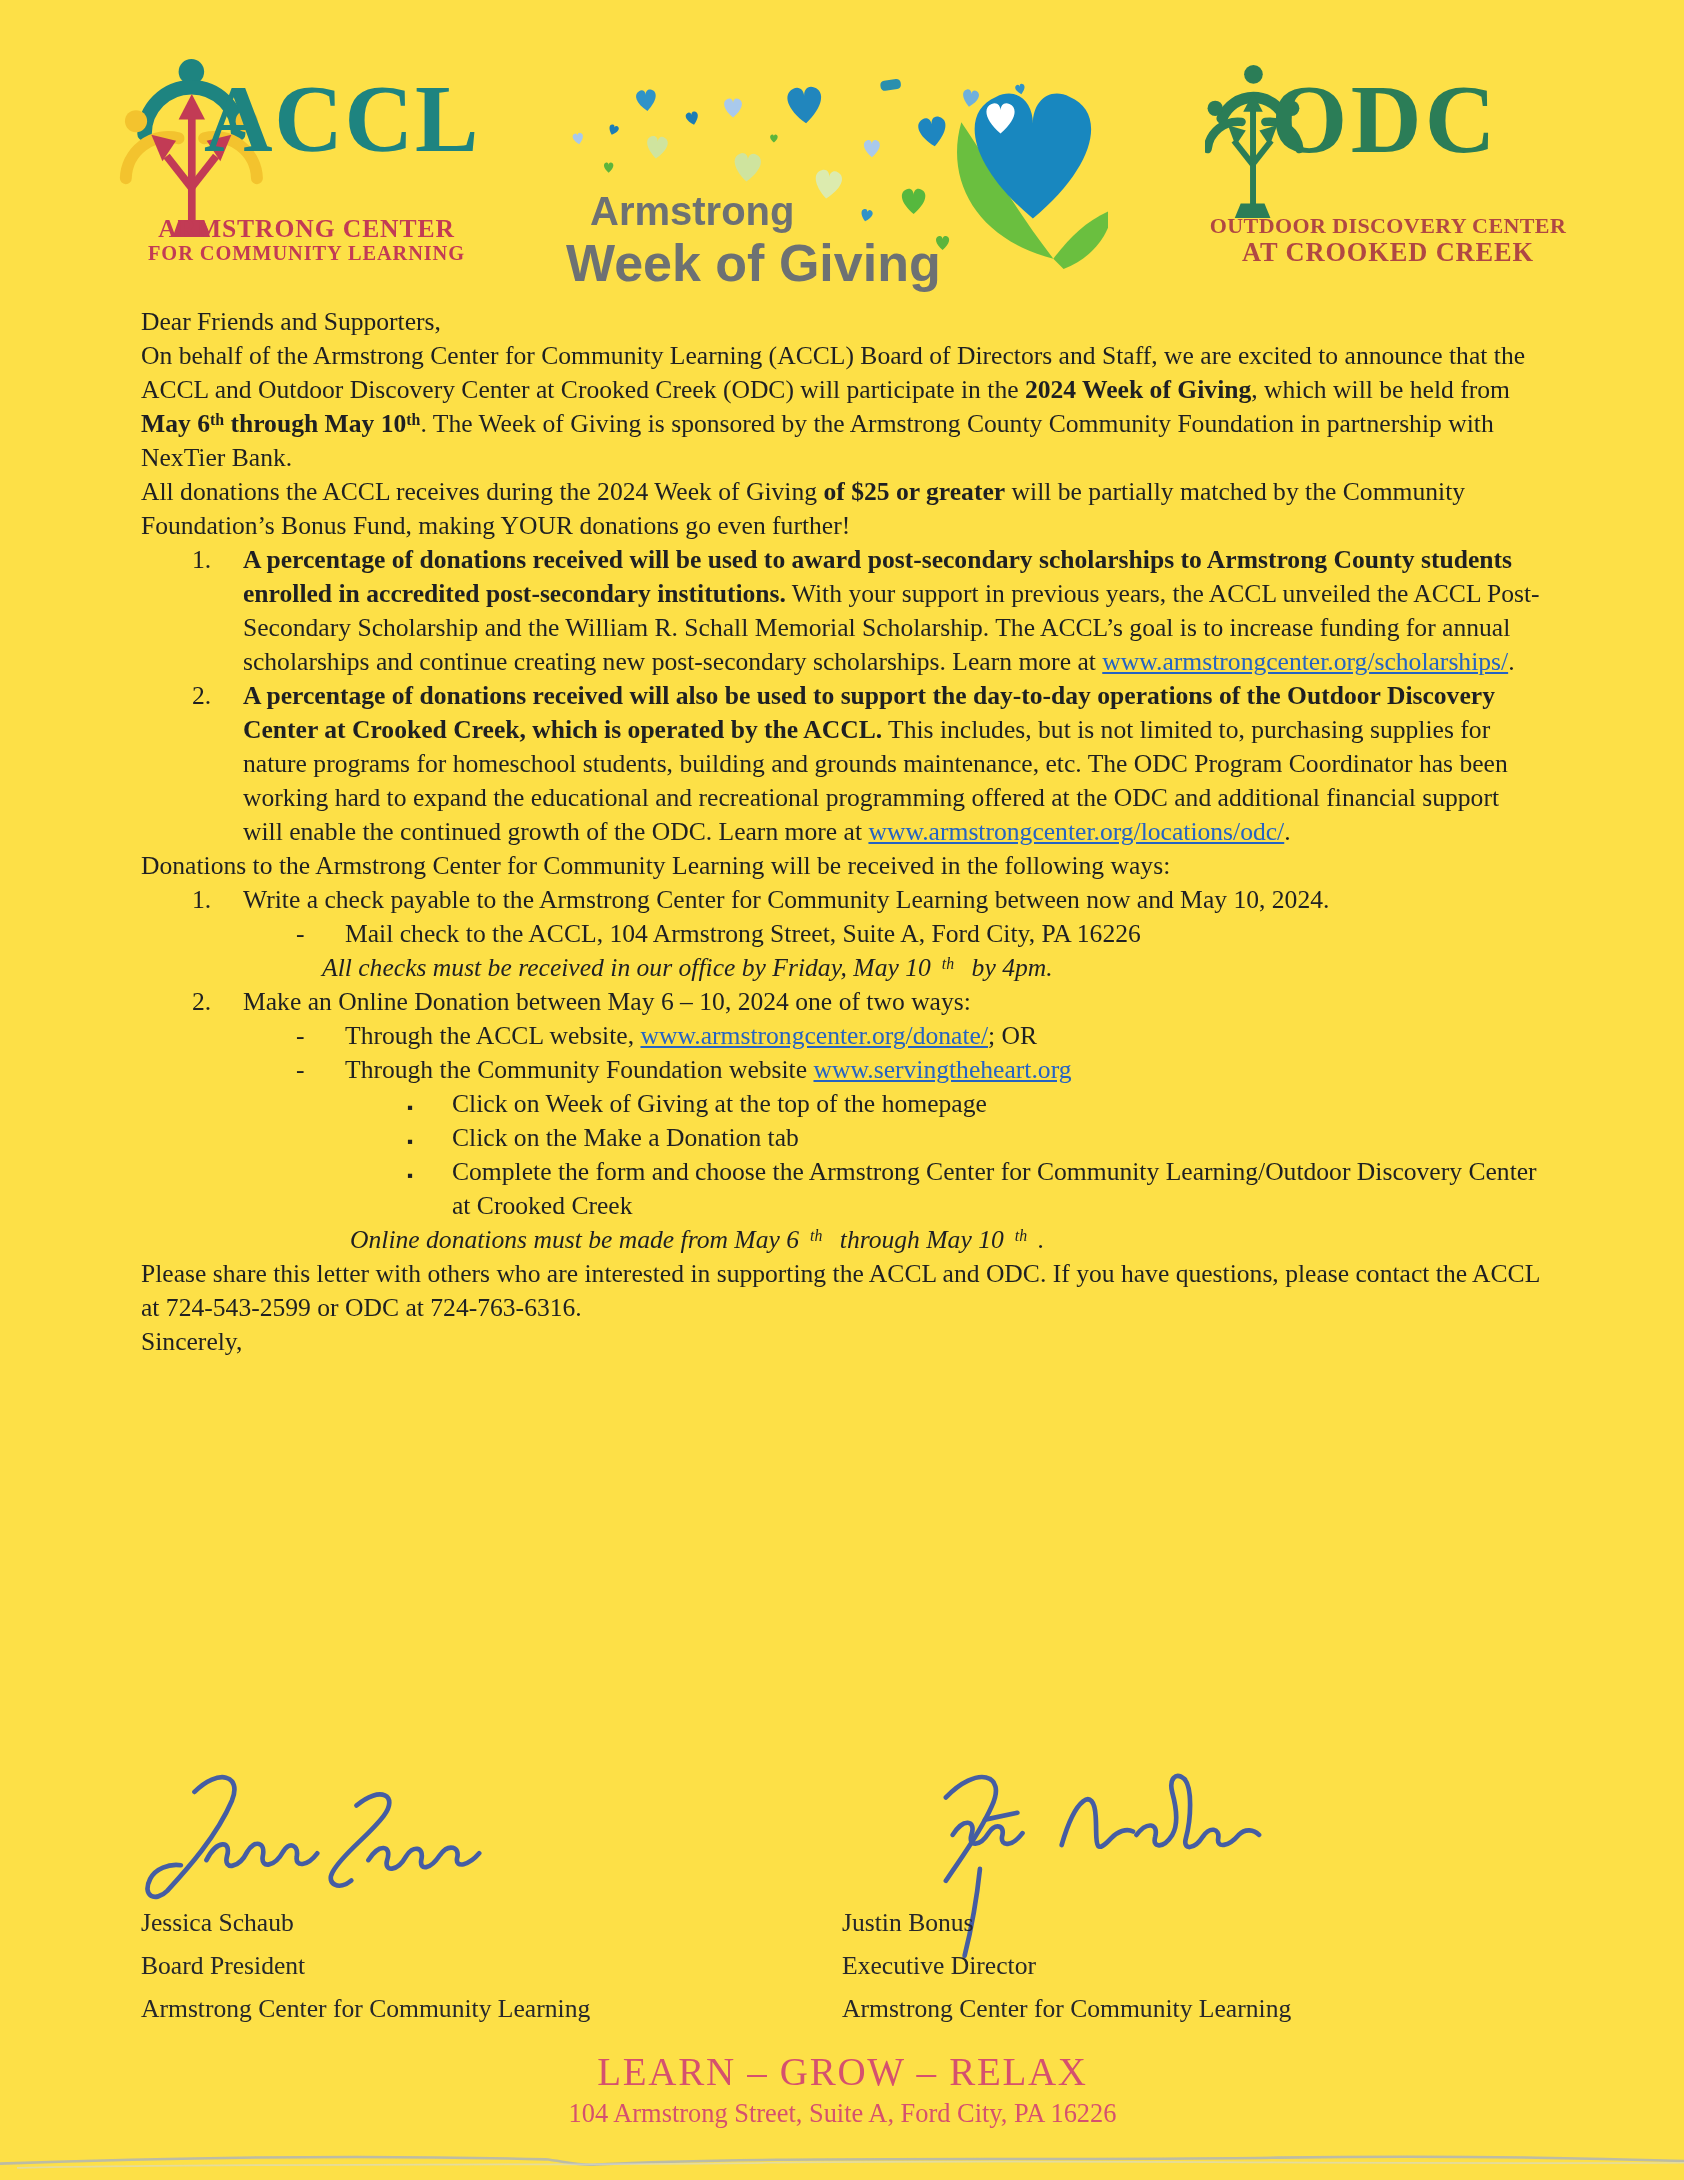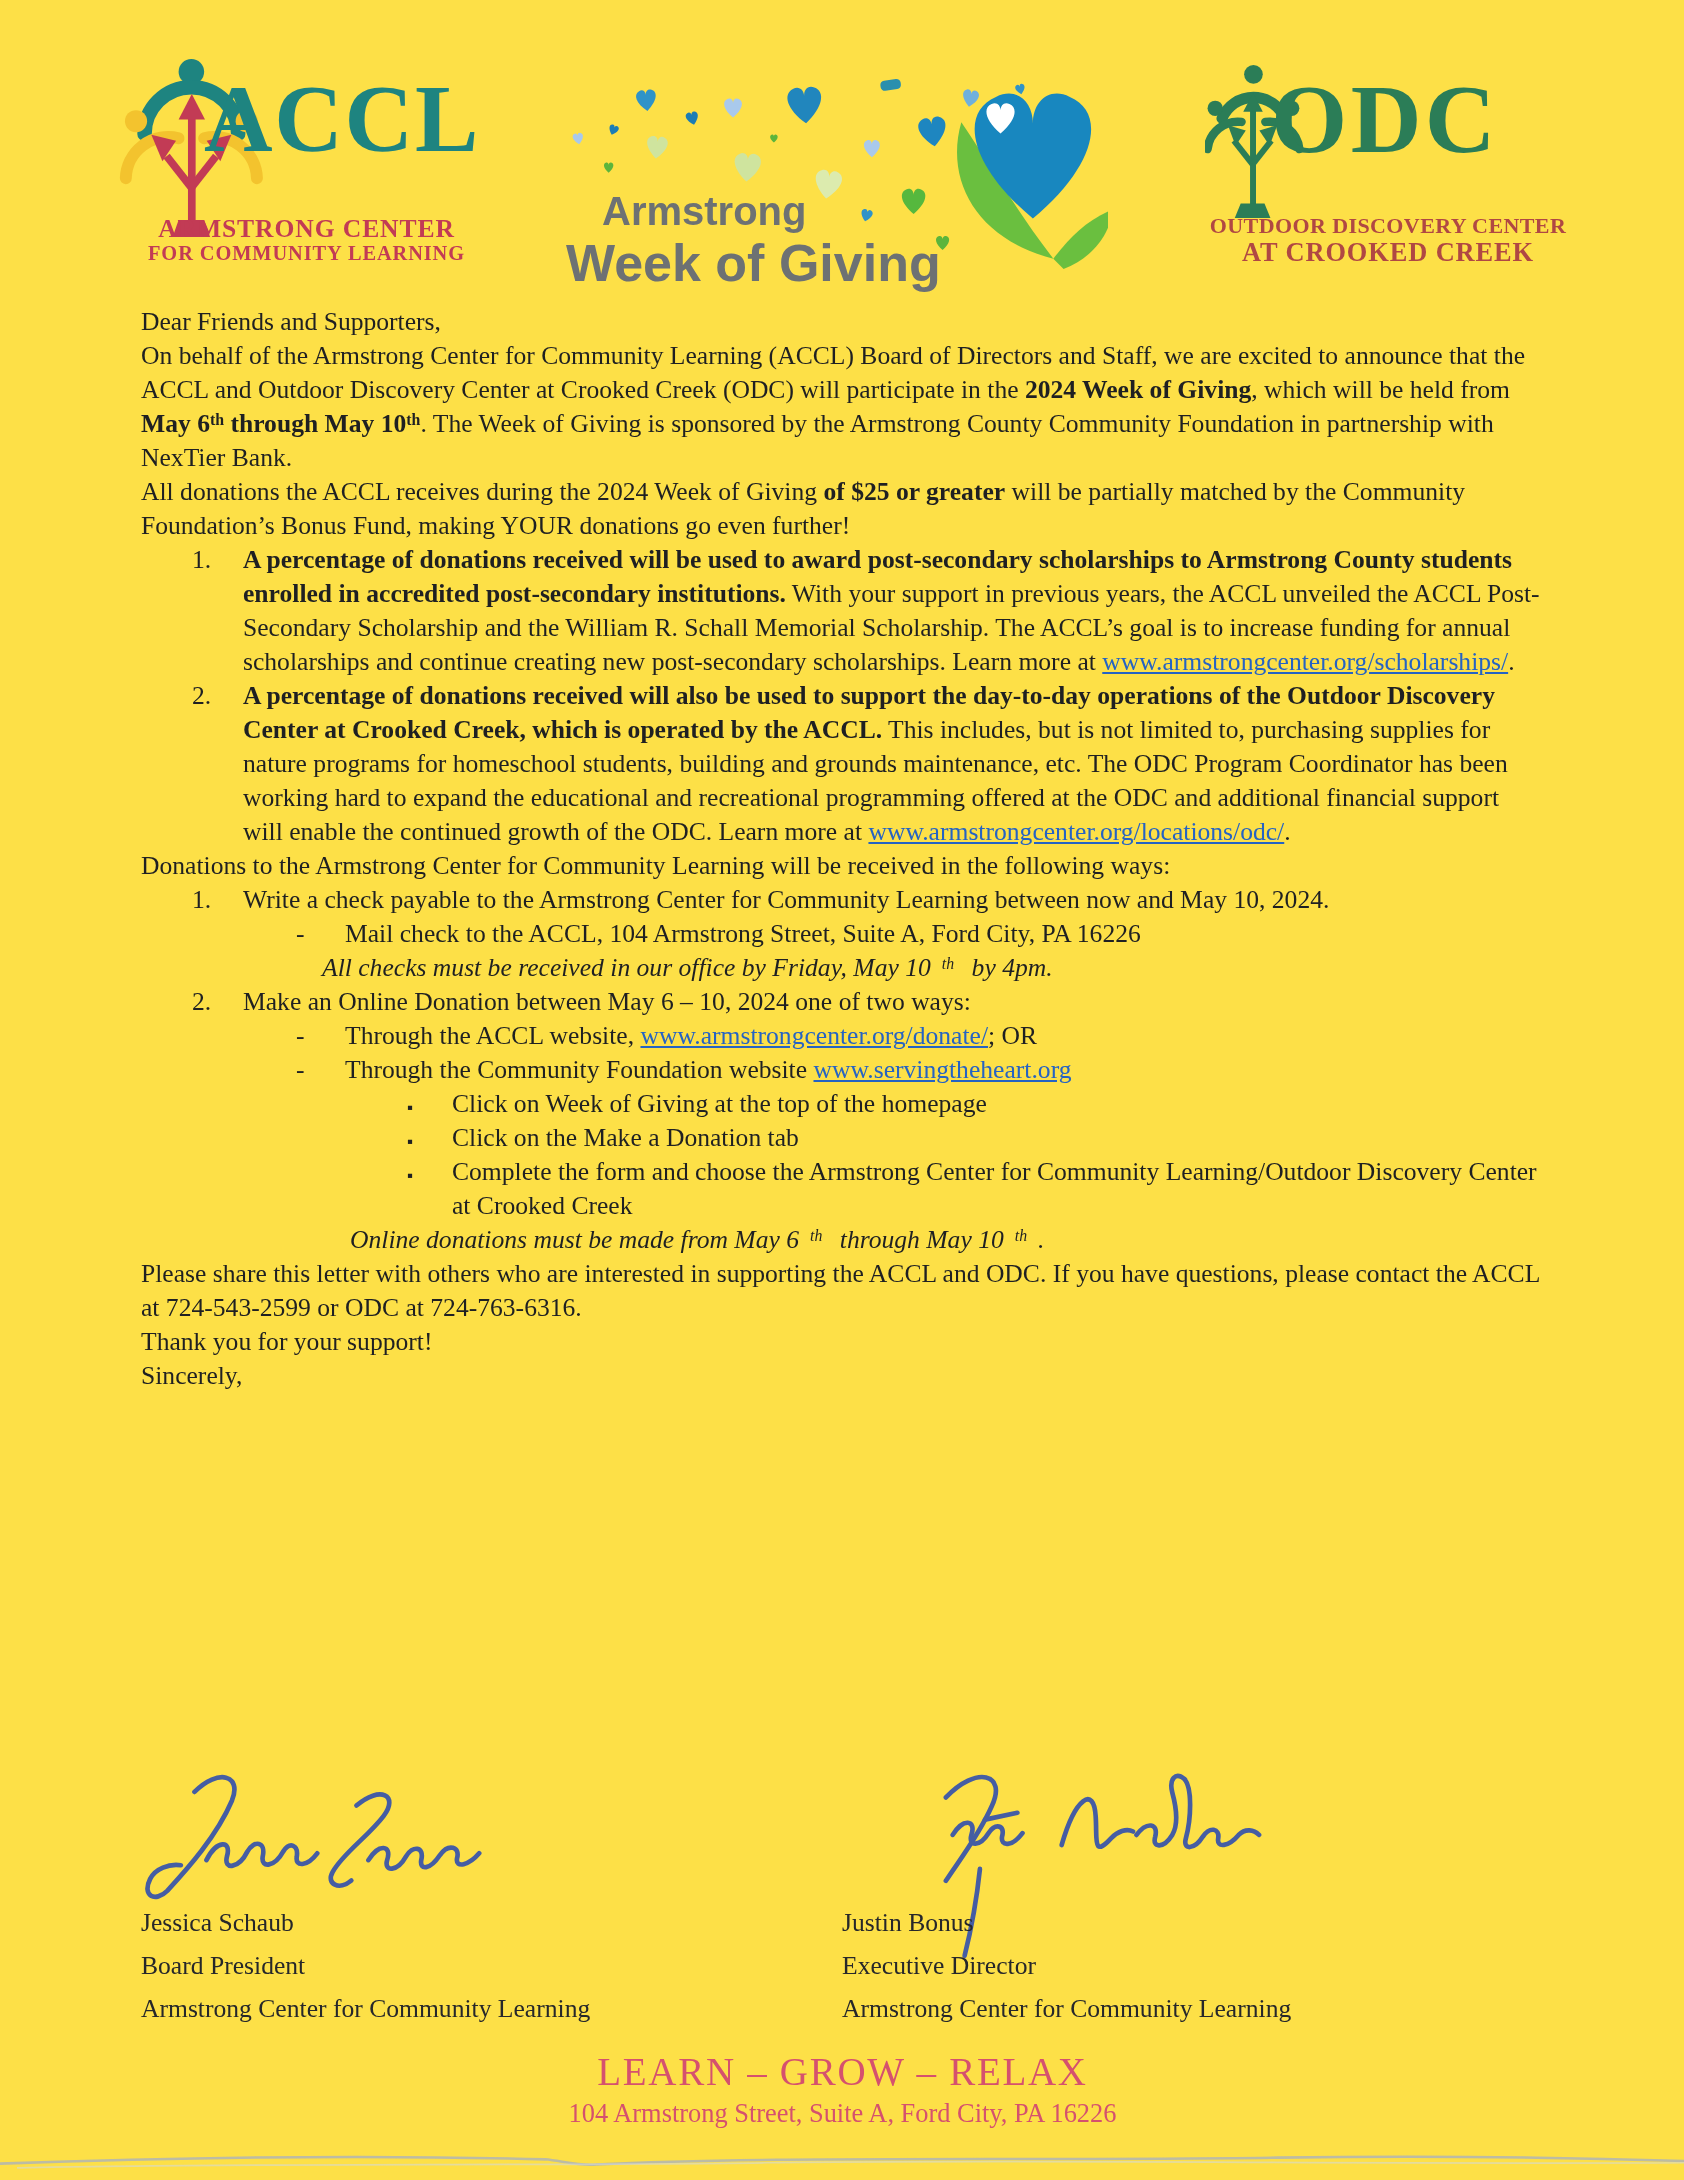--- a/index.html
+++ b/index.html
@@ -11,21 +11,21 @@
   .logo{position:absolute;}
   .accl-logo{left:119px;top:53px;width:375px;height:217px;}
   .accl-acronym{position:absolute;left:85px;top:19px;font-size:95px;line-height:95px;
                 font-weight:700;color:#1e8480;letter-spacing:1.7px;}
   .accl-cap1{position:absolute;left:0;right:0;top:161px;text-align:center;font-weight:700;
              color:#c23b55;font-size:25.6px;letter-spacing:0.9px;}
   .accl-cap2{position:absolute;left:0;right:0;top:189px;text-align:center;font-weight:700;
              color:#c23b55;font-size:20.4px;letter-spacing:0.9px;}
 
   .giving-logo{left:554px;top:44px;width:554px;height:268px;}
-  .giving-line1{position:absolute;left:48px;top:145px;font-family:"Liberation Sans",sans-serif;
+  .giving-line1{position:absolute;left:36px;top:145px;font-family:"Liberation Sans",sans-serif;
                 font-weight:700;font-size:40px;color:#6d7173;}
   .giving-line2{position:absolute;left:12px;top:189px;font-family:"Liberation Sans",sans-serif;
                 font-weight:700;font-size:52px;color:#6d7173;}
 
   .odc-logo{left:1205px;top:55px;width:366px;height:213px;}
   .odc-acronym{position:absolute;left:66px;top:15.3px;font-size:98px;line-height:98px;
                font-weight:700;color:#2b7d57;letter-spacing:3.4px;}
   .odc-cap1{position:absolute;left:0;right:0;top:158px;text-align:center;font-weight:700;
             color:#b04843;font-size:22px;letter-spacing:0.4px;}
   .odc-cap2{position:absolute;left:0;right:0;top:182px;text-align:center;font-weight:700;
@@ -197,21 +197,20 @@
       <div>Click on the Make a Donation tab</div>
     </div>
     <div class="li l3">
       <span class="marker">▪</span>
       <div>Complete the form and choose the Armstrong Center for Community Learning/Outdoor Discovery Center at Crooked Creek</div>
     </div>
     <div class="note-online"><span class="i">Online donations must be made from May 6</span><sup><span class="i">th</span></sup><span class="i"> through May 10</span><sup><span class="i">th</span></sup><span class="i">.</span></div>
 
     <p class="gap">Please share this letter with others who are interested in supporting the ACCL and ODC.  If you have questions, please contact the ACCL at 724-543-2599 or ODC at 724-763-6316.</p>
 
-    <p class="gap">Thank you for your support!</p>
 
     <p class="gap">Sincerely,</p>
   </main>
 
   <svg class="sig-svg sig-jessica" width="358" height="162" viewBox="0 0 420 190">
     <g stroke="#3c57a8" stroke-width="5.5" fill="none" stroke-linecap="round" stroke-linejoin="round" opacity="0.95">
       <path d="M78,48 C106,20 134,28 122,58 C104,100 70,138 46,164 C32,178 16,170 26,150 C32,138 48,132 62,134"></path>
       <path d="M92,128 C104,104 122,104 116,124 C112,140 130,138 140,118 C148,104 162,106 158,124 C156,138 172,136 182,118 C190,106 200,110 198,124 C196,136 210,136 222,120"></path>
       <path d="M268,64 C296,40 318,52 300,76 C282,100 252,120 240,142 C232,156 248,164 262,152"></path>
       <path d="M282,128 C294,108 310,110 304,128 C300,142 316,142 326,124 C334,110 348,112 344,128 C342,140 354,140 366,122 C376,108 390,112 386,126 C384,138 400,134 412,120"></path>

